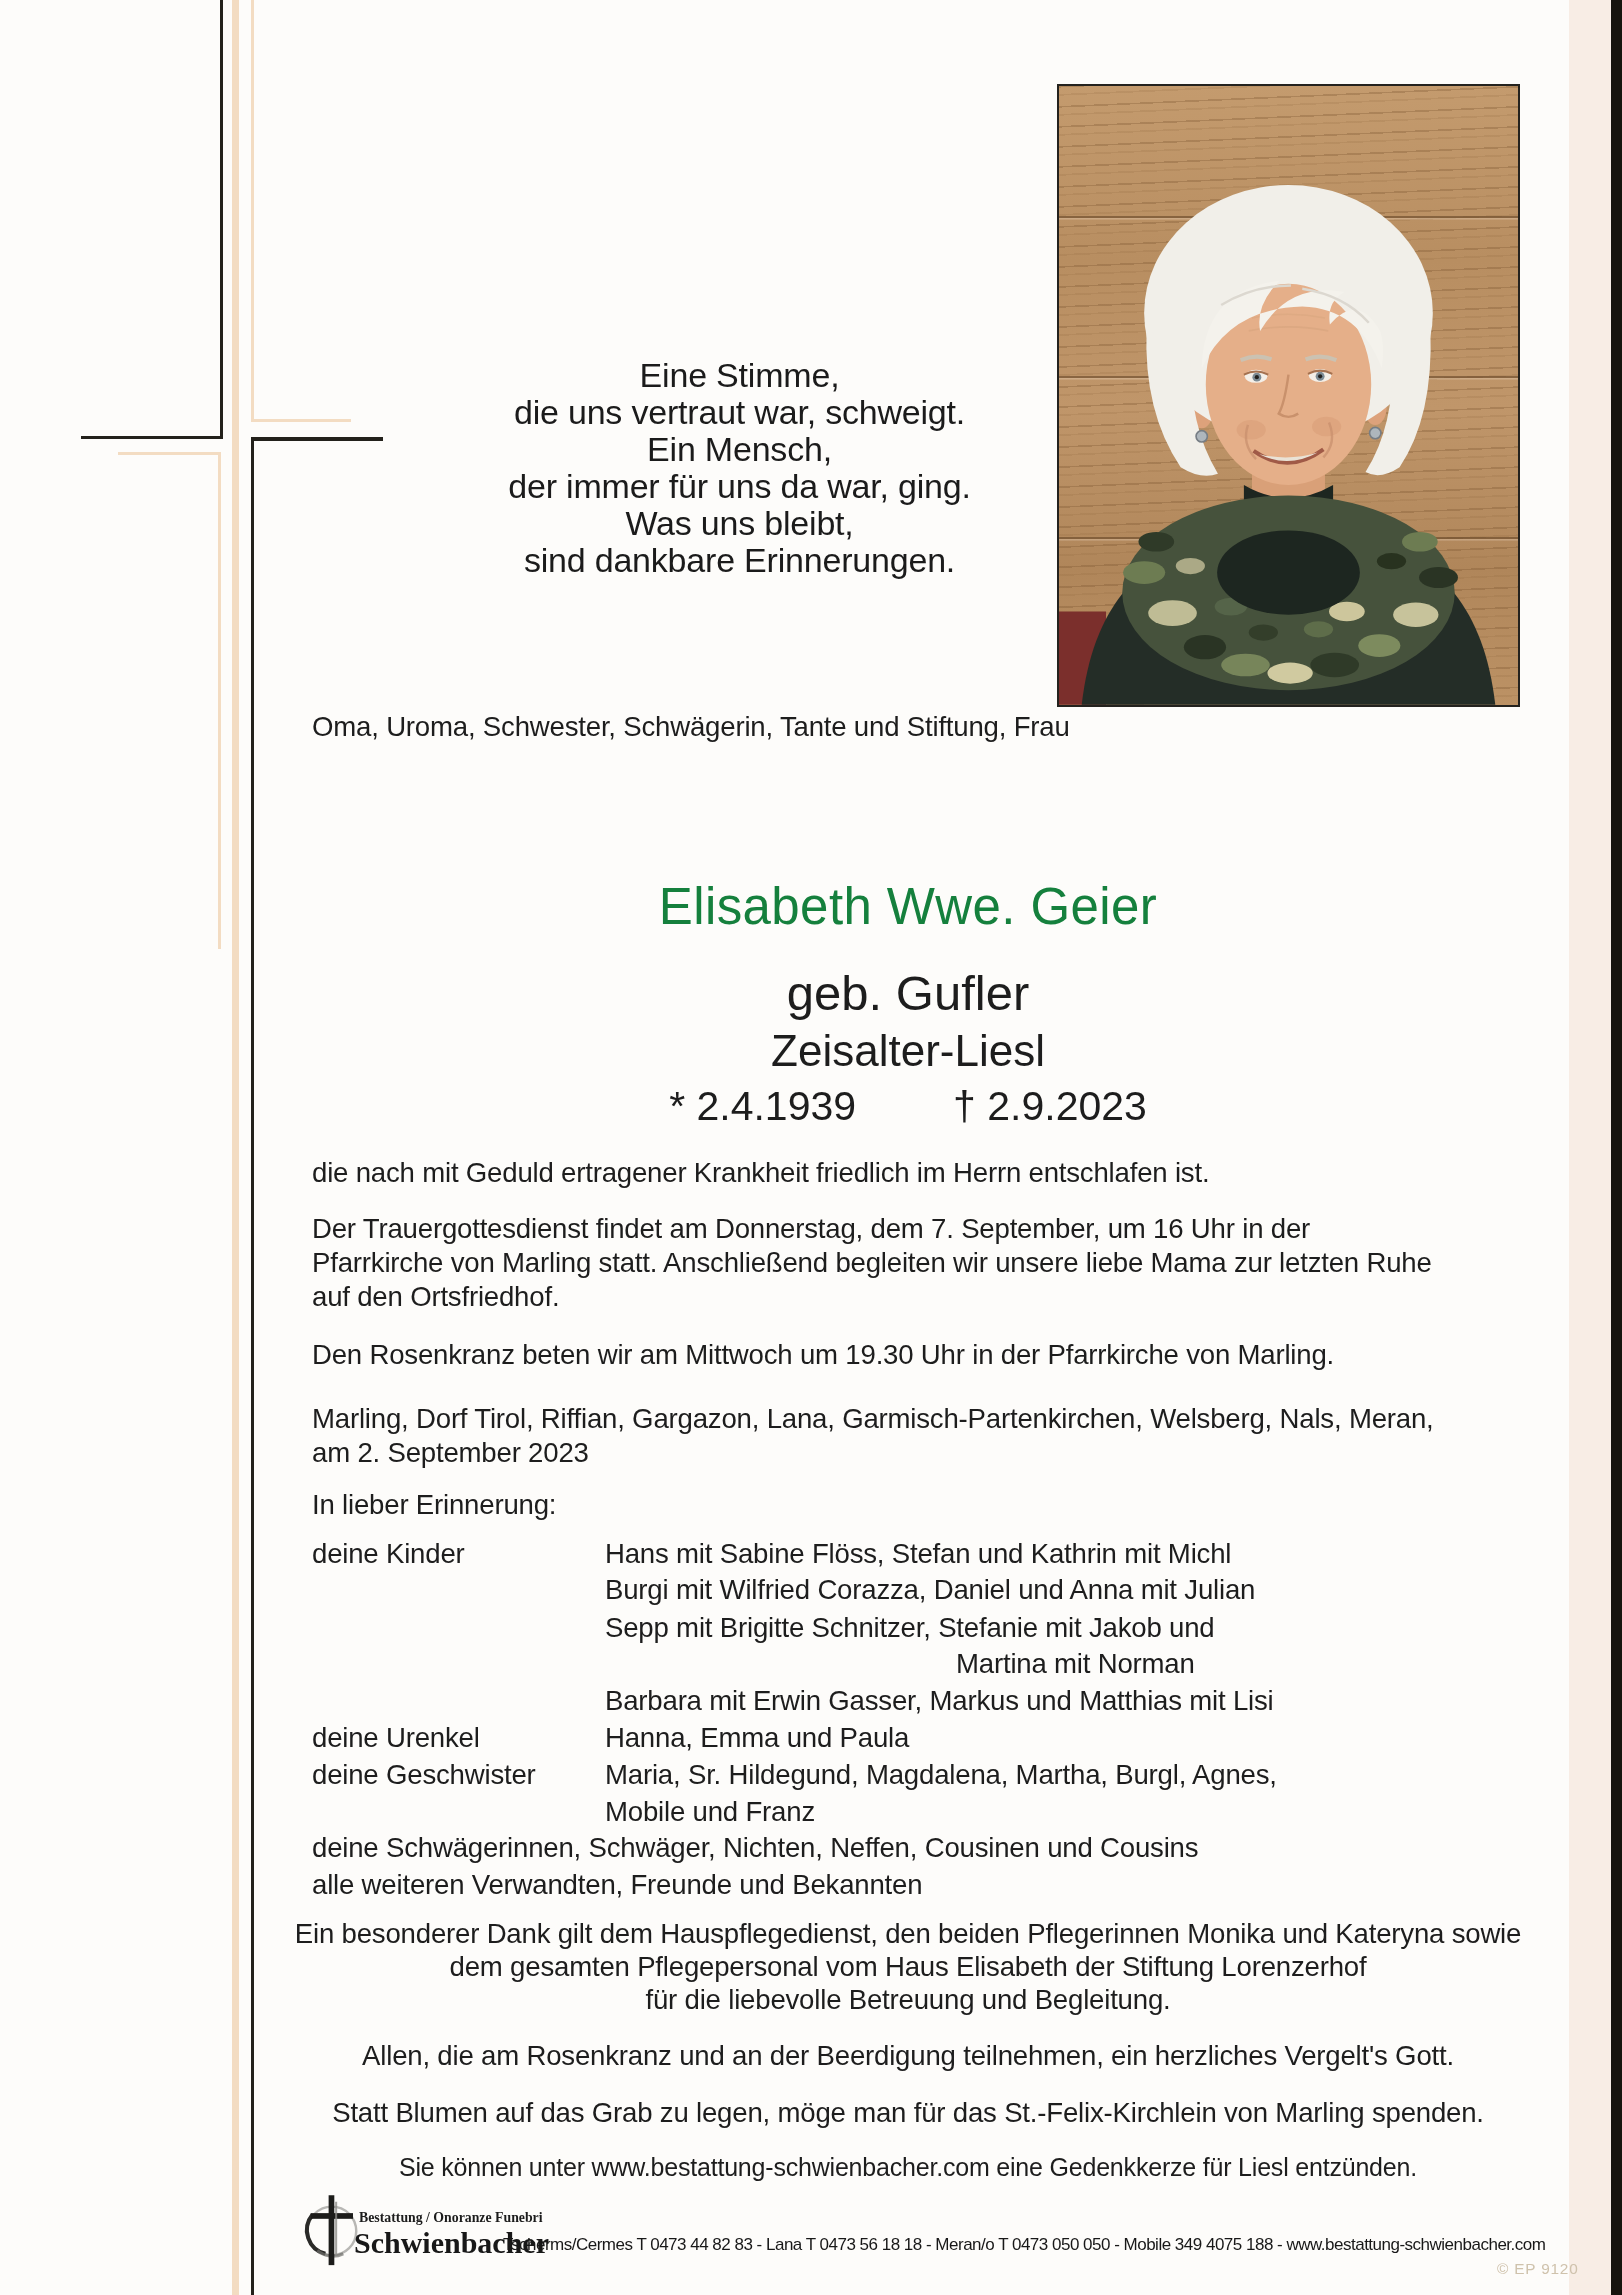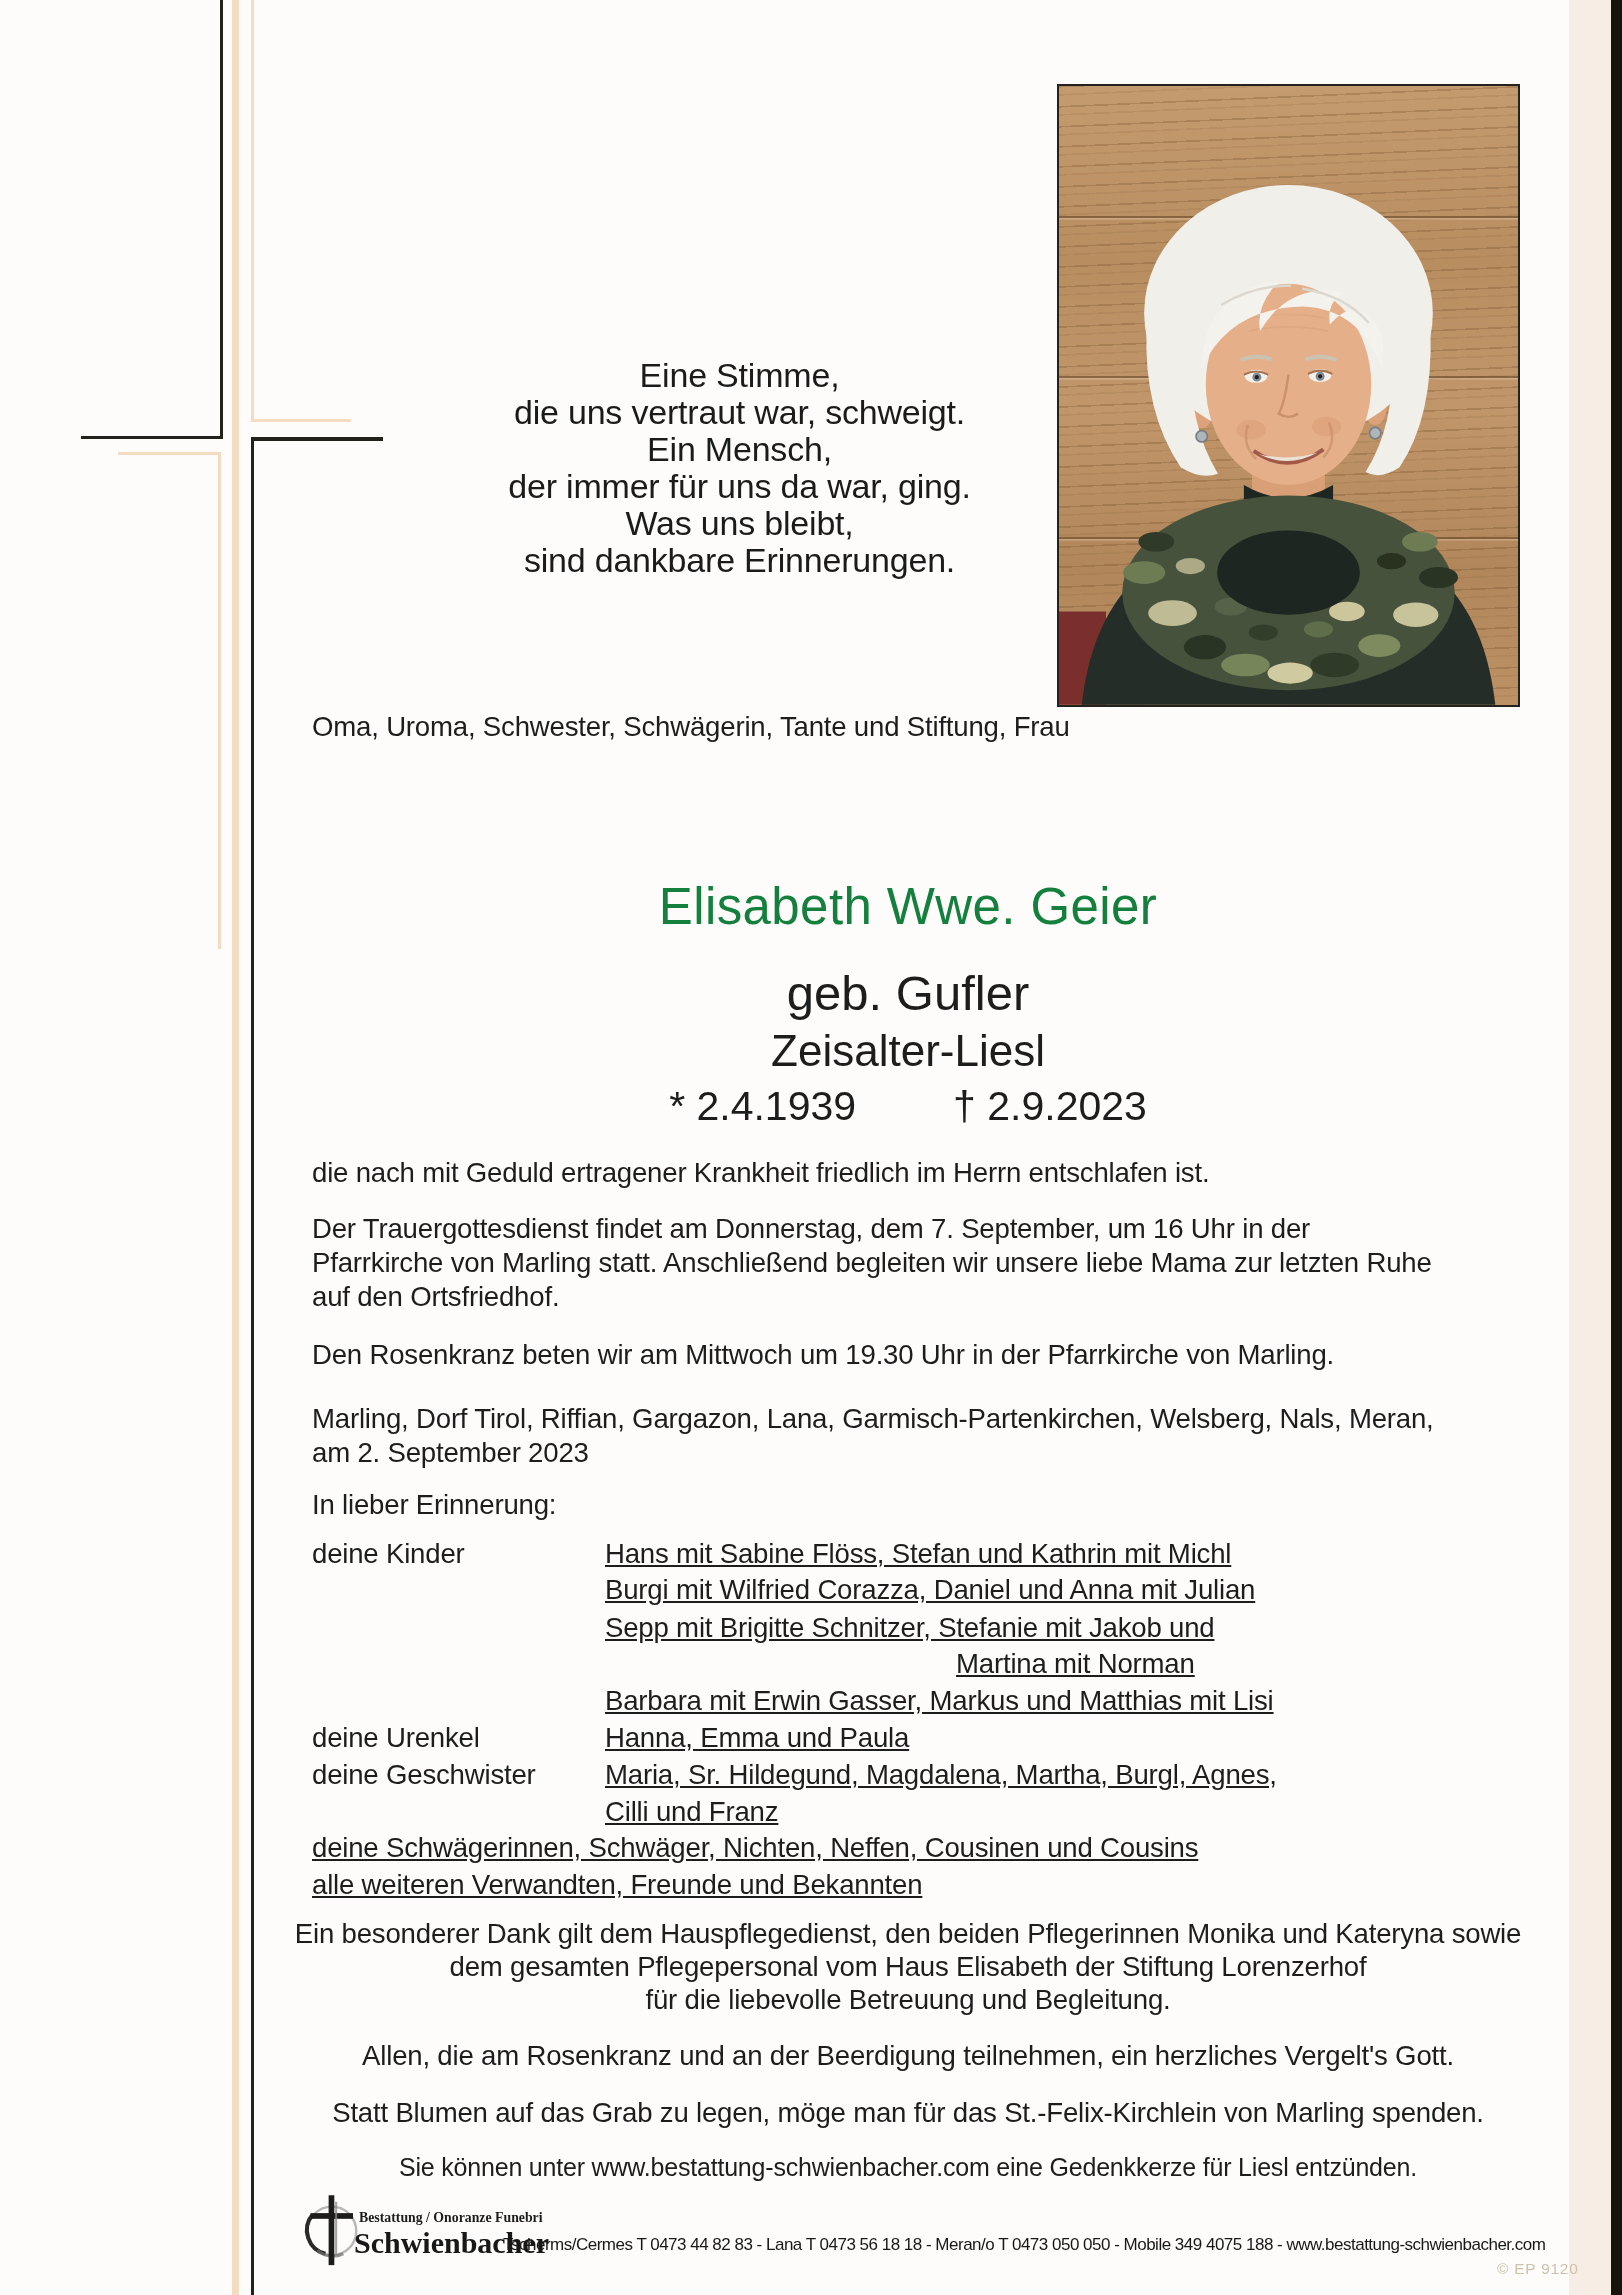--- a/index.html
+++ b/index.html
@@ -51,21 +51,21 @@
   .vulgo{top:1027px;font-size:44px;line-height:47px;}
   .dates{top:1084px;font-size:41px;line-height:44px;}
   .dates .sep{display:inline-block;width:97px;}
   .para1{top:1156px;}
   .para2{top:1212px;}
   .para3{top:1338px;}
   .places{top:1402px;}
   .memory{top:1488px;}
   .fam-row{position:absolute;left:0;width:1622px;font-size:27.6px;line-height:32px;letter-spacing:-0.2px;}
   .fam-label{position:absolute;left:312px;white-space:nowrap;}
-  .fam-value{position:absolute;left:605px;white-space:nowrap;text-decoration:underline;}
+  .fam-value{position:absolute;left:605px;white-space:nowrap;}
   .fam-value.indent{left:956px;}
   .fam-value.full{left:312px;}
   .thanks{top:1917px;line-height:33px;}
   .vergelt{top:2039px;}
   .donation{top:2096px;}
   .candle{top:2150px;font-size:25px;}
   
   .logo{left:301px;top:2192px;width:65px;height:78px;}
   .brand-tagline{left:359px;top:2210px;font-family:"Liberation Serif",serif;font-weight:bold;font-size:13.8px;color:#1c1c1c;}
   .brand-name{left:354px;top:2226px;font-family:"Liberation Serif",serif;font-weight:bold;font-size:30px;color:#181818;}
@@ -223,21 +223,21 @@
     </div>
     <div class="fam-row" style="top:1722px">
       <span class="fam-label">deine Urenkel</span>
       <span class="fam-value">Hanna, Emma und Paula</span>
     </div>
     <div class="fam-row" style="top:1759px">
       <span class="fam-label">deine Geschwister</span>
       <span class="fam-value">Maria, Sr. Hildegund, Magdalena, Martha, Burgl, Agnes,</span>
     </div>
     <div class="fam-row" style="top:1796px">
-      <span class="fam-value">Cilli und Franz</span>
+      <span class="fam-value">Mobile und Franz</span>
     </div>
     <div class="fam-row" style="top:1832px">
       <span class="fam-value full">deine Schwägerinnen, Schwäger, Nichten, Neffen, Cousinen und Cousins</span>
     </div>
     <div class="fam-row" style="top:1869px">
       <span class="fam-value full">alle weiteren Verwandten, Freunde und Bekannten</span>
     </div>
   </div>
 
   <div class="abs bodytext centercol thanks">

